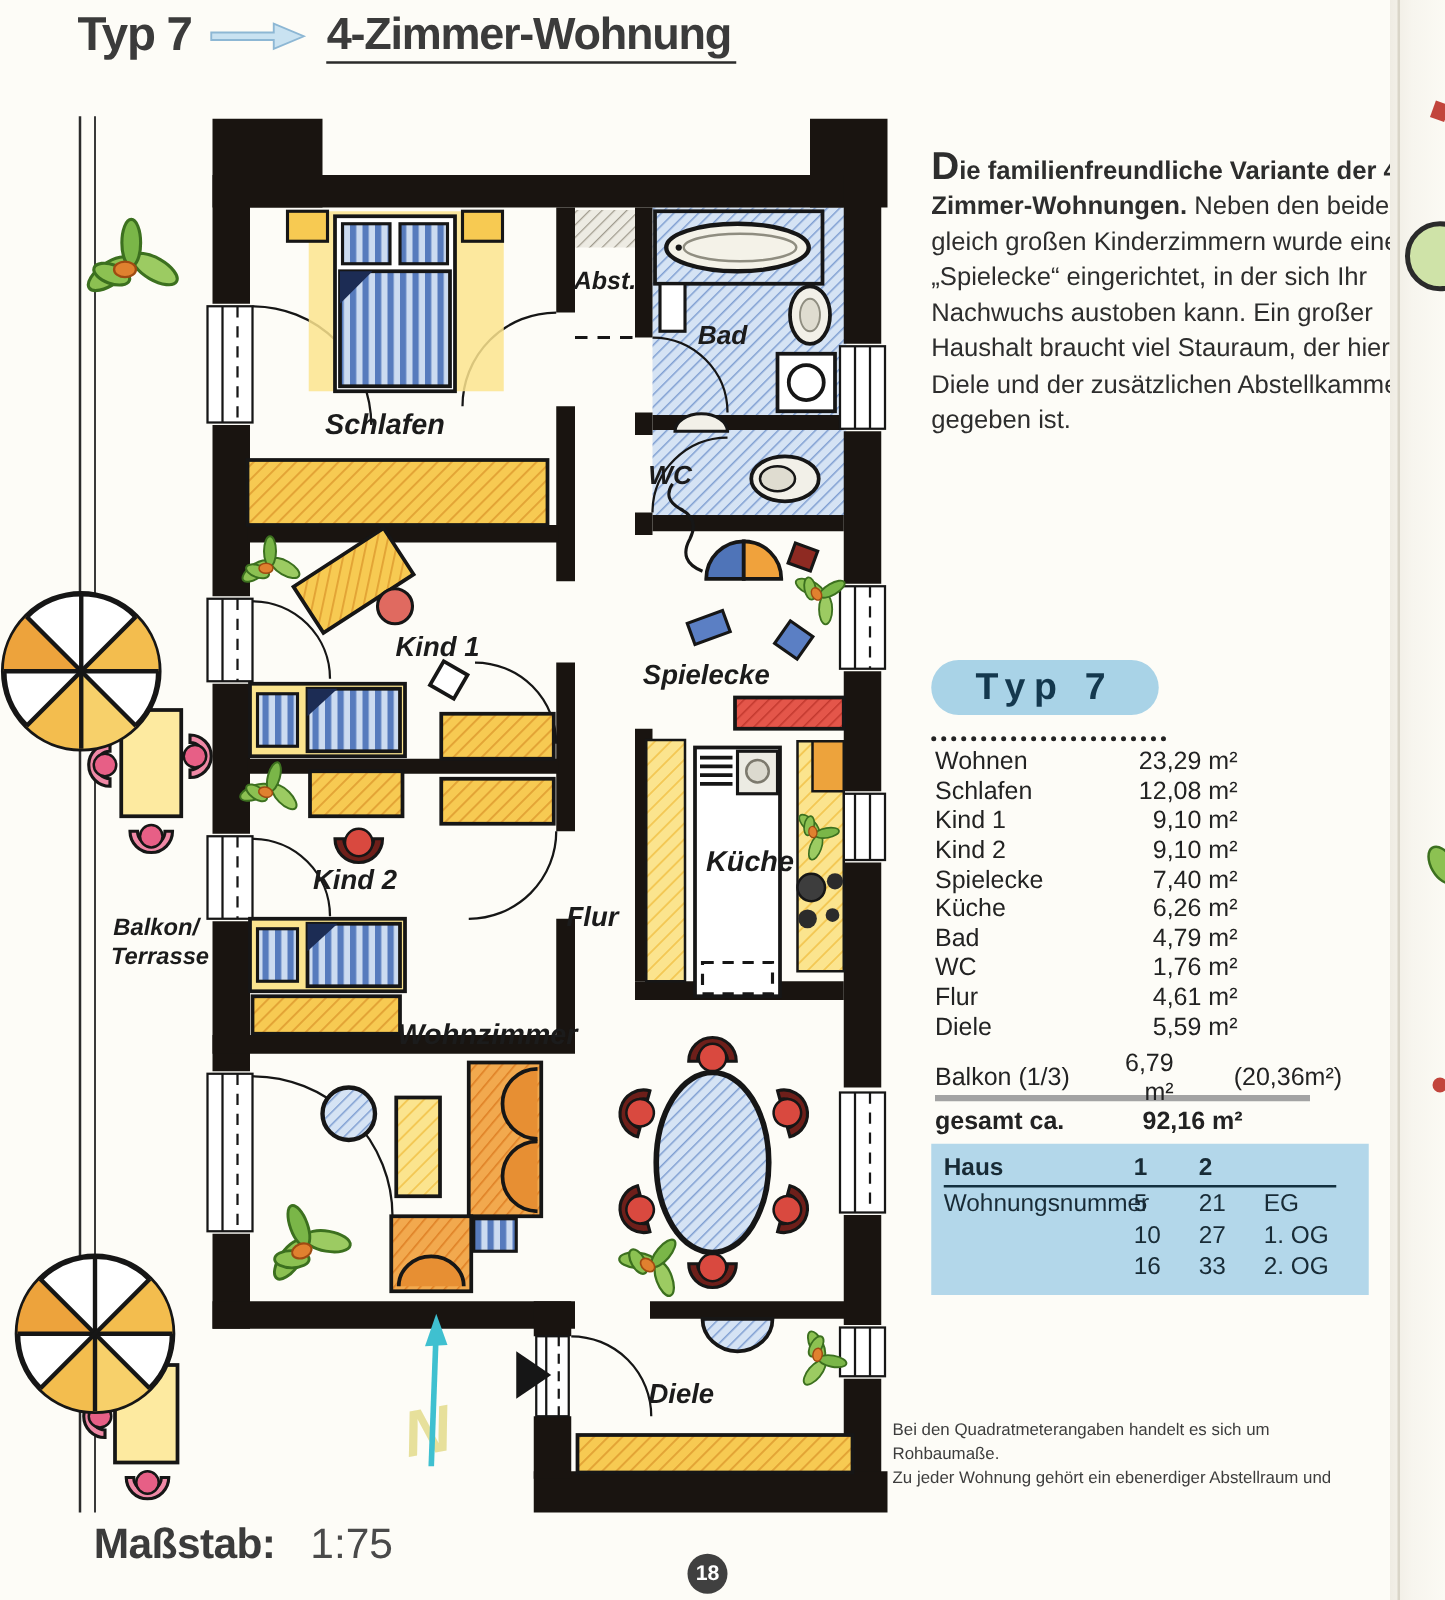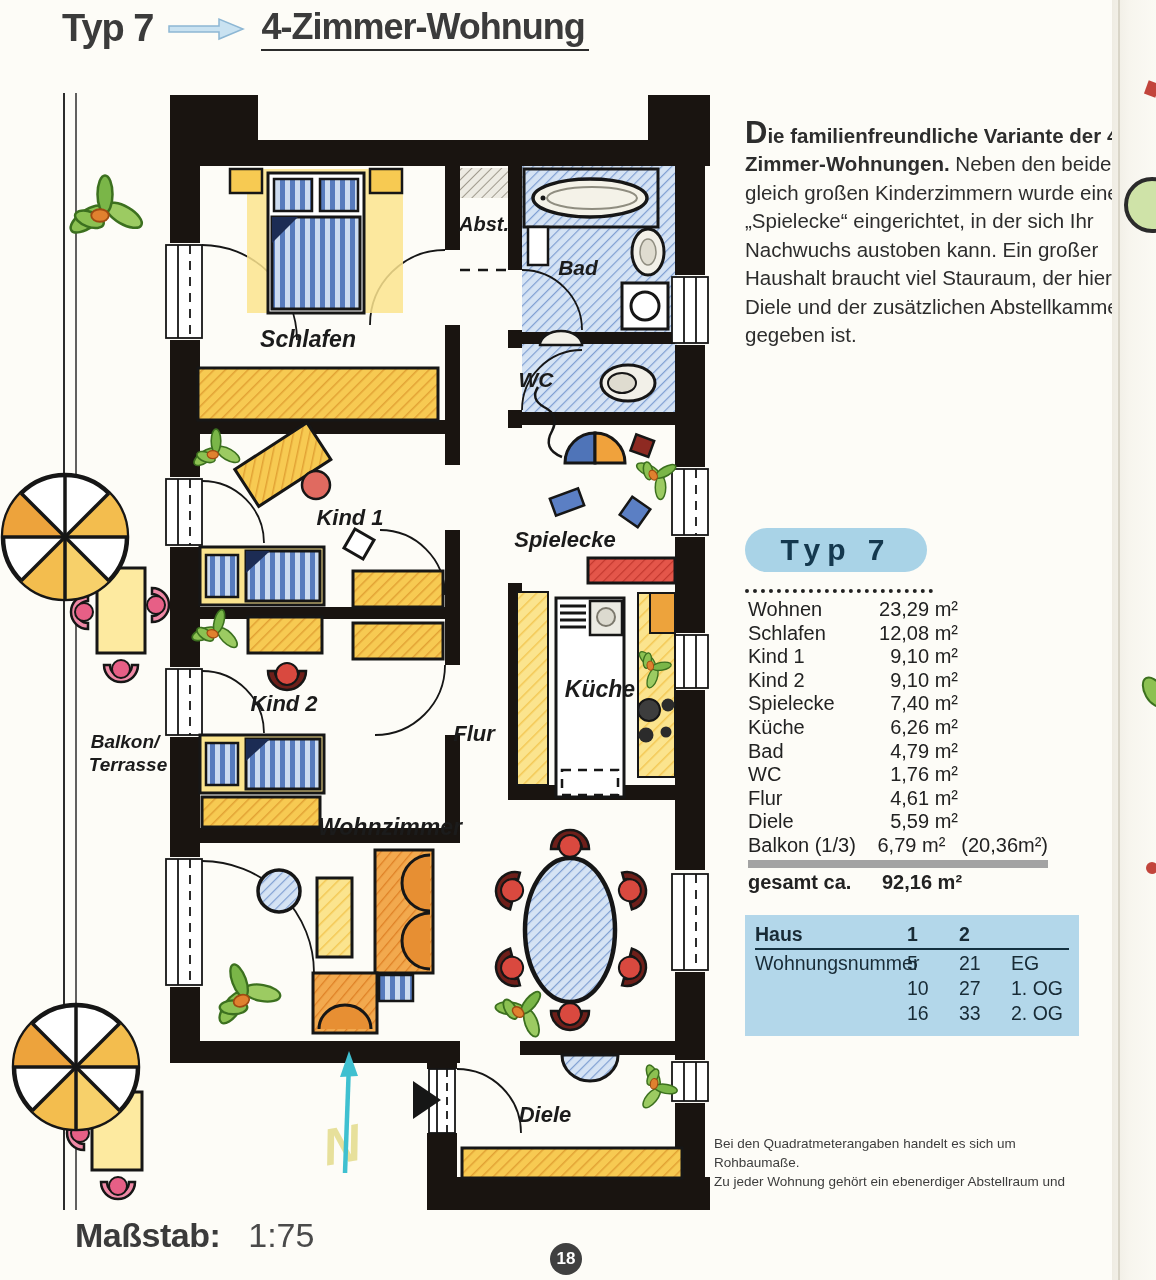--- a/index.html
+++ b/index.html
@@ -17,30 +17,30 @@
   .desc{position:absolute;left:745px;top:98px;width:400px;font-size:20.5px;line-height:28.5px;color:#2d2d2d;}
   .desc::first-letter{font-size:31px;font-weight:700;}
   .desc b{font-weight:700;}
 
   .badge{position:absolute;left:745px;top:528px;width:182px;height:44px;background:#a9d3e7;
          border-radius:24px;display:flex;align-items:center;justify-content:center;
          font-size:30px;font-weight:700;letter-spacing:7px;color:#14384e;}
   .dotted{position:absolute;left:745px;top:589px;width:188px;border-top:4px dotted #222;}
 
   .area-table{position:absolute;left:748px;top:598px;width:300px;color:#222;font-size:20px;}
-  .arow{display:flex;align-items:flex-start;height:23.6px;}
+  .arow{display:flex;align-items:center;height:23.6px;gap:32px;}
   .arow .lab{flex:0 0 120px;}
   .arow .val{width:90px;text-align:right;}
   .arow .ext{margin-left:16px;}
-  .arow.last{border-bottom:8px solid #a3a3a3;height:26px;}
+  .arow.last{border-bottom:5px solid #a3a3a3;height:26px;margin-top:16px;}
   .arow.total{font-weight:700;height:28px;padding-top:3px;}
   .arow.total .val{text-align:left;padding-left:14px;width:auto;}
 
   .haus{position:absolute;left:745px;top:915px;width:314px;background:#b3d7ea;color:#182b36;
-        padding:7px 10px 10px 10px;font-size:19.5px;}
+        padding:7px 26px 10px 10px;font-size:19.5px;}
   .haus .hrow{display:grid;grid-template-columns:152px 52px 52px 58px;line-height:25px;}
   .haus .hhead{font-weight:700;border-bottom:2.5px solid #13303f;padding-bottom:1px;margin-bottom:1px;}
 
   .footnote{position:absolute;left:714px;top:1134px;width:360px;font-size:13.5px;line-height:19px;color:#3d3d3d;}
 
   
   .scale{position:absolute;left:75px;top:1216px;font-size:34px;color:#3b3b3b;}
   .scale b{font-weight:700;margin-right:28px;letter-spacing:-0.5px;}
   .scale span{font-weight:400;color:#4a4a4a;}
   .pagenum{position:absolute;left:550px;top:1243px;width:32px;height:32px;border-radius:50%;

